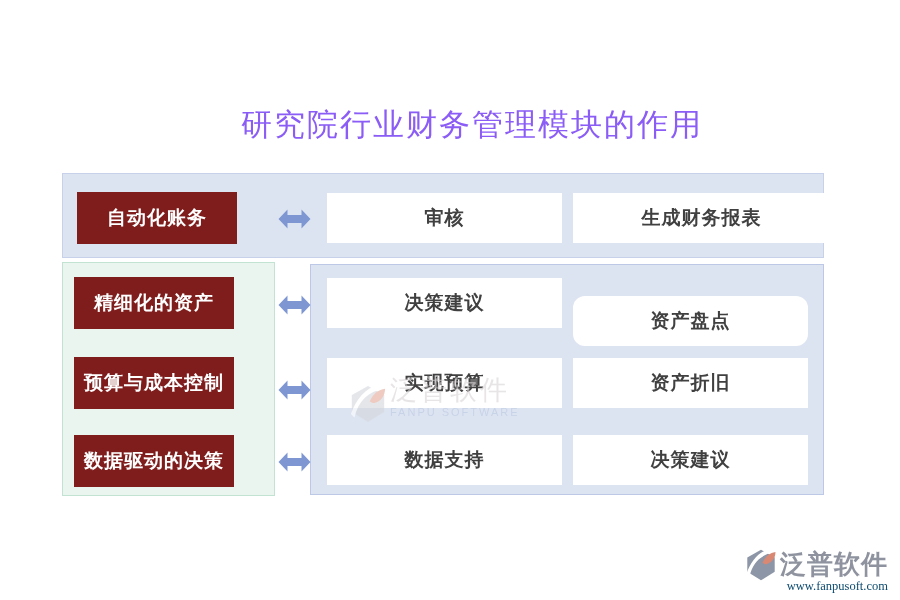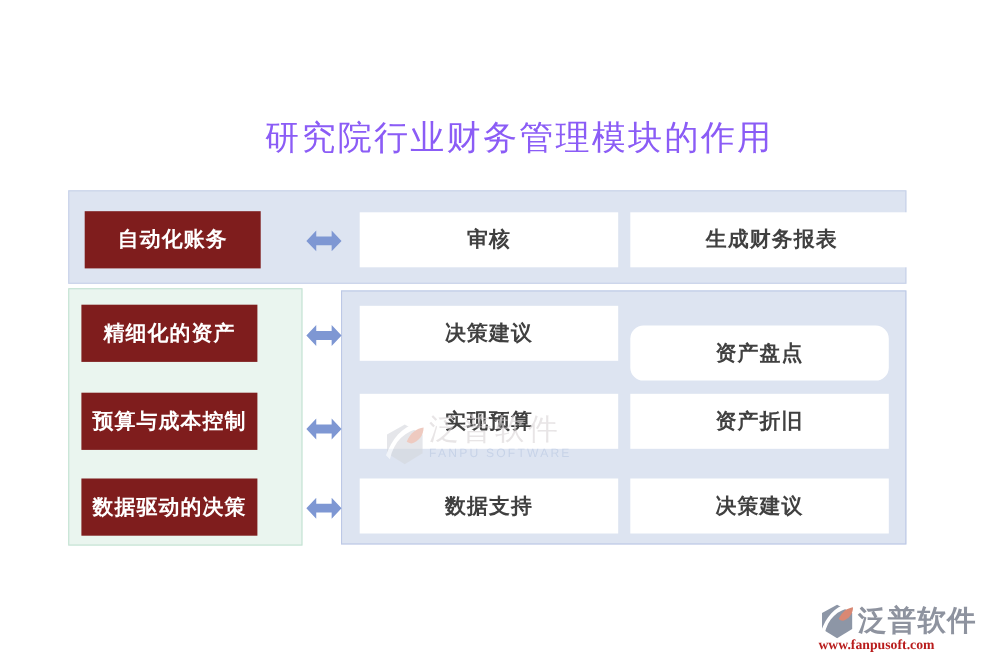--- a/index.html
+++ b/index.html
@@ -48,23 +48,22 @@
   .wm-brand { font-size:27px; letter-spacing:3px; color:#d9d4d6; line-height:1.1; }
   .wm-sub {
     font-size:11px; letter-spacing:2px; color:#b9c8e2;
     font-family:Liberation Sans, sans-serif;
   }
   .footer-logo { position:absolute; left:744px; top:547px; z-index:4; }
   .fl-row { display:flex; align-items:center; }
   .fl-mark { width:34px; height:32px; margin-right:2px; }
   .fl-brand { font-size:26px; font-weight:bold; color:#8e939f; letter-spacing:1px; }
   .fl-url {
-    font-size:12.5px; color:#b91c1c; text-align:left; margin-top:-3px;
+    font-size:12.5px; color:#0c4a6e; text-align:right; margin-top:-3px;
     font-family:"Liberation Serif","DejaVu Serif",serif;
-    font-weight:bold;
   }
 </style>
 </head>
 <body>
 
 <div class="canvas">
 
   <h1 class="title">研究院行业财务管理模块的作用</h1>
 
   <div class="panel panel-top"></div>

